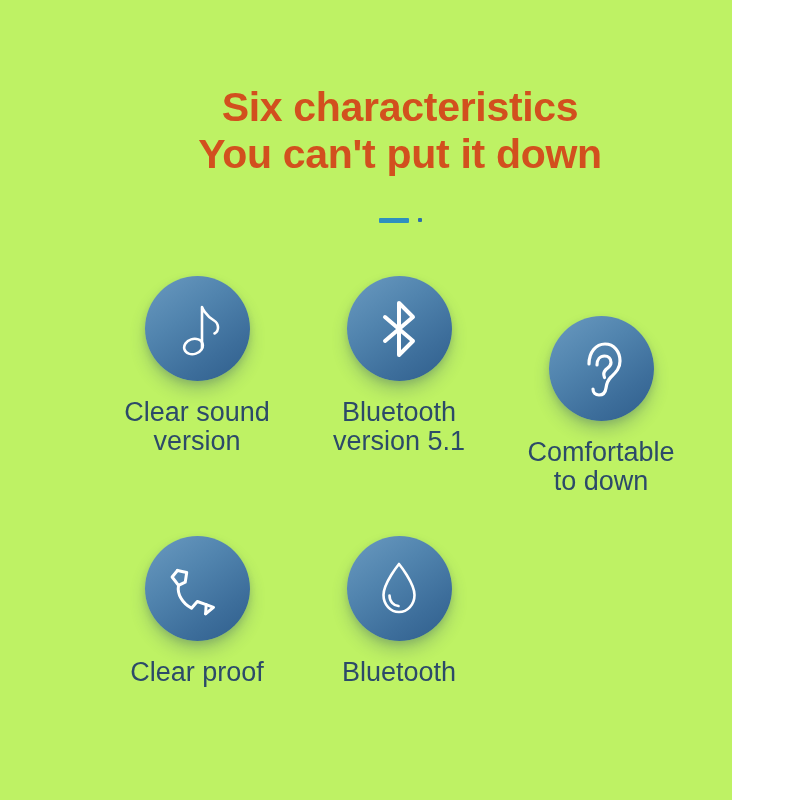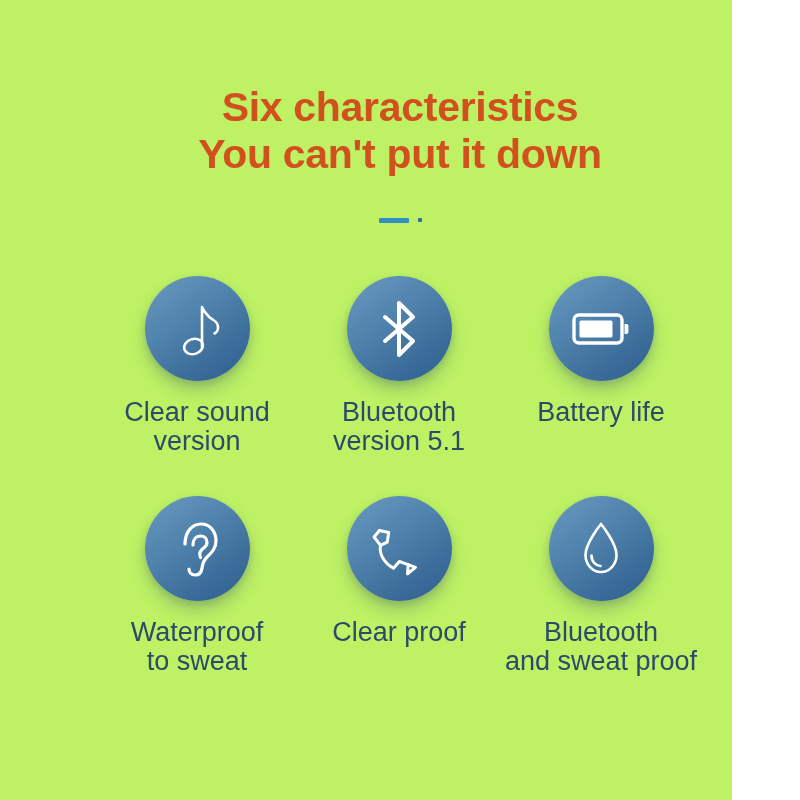--- a/index.html
+++ b/index.html
@@ -144,47 +144,33 @@
             <path d="M21 3 L21 55 L35 41 L7 17 M7 41 L35 17 L21 3"></path>
           </svg>
         </span>
       </div>
       <div class="caption">
         <span>Bluetooth</span><br>
         <span>version 5.1</span>
       </div>
     </div>
 
-    <div class="feature">
-      <div class="badge">
-        <span>
-          <svg width="58" height="34" viewBox="0 0 58 34" fill="none">
-            <rect x="2" y="3" width="48" height="28" rx="5" ry="5" stroke="#ffffff" stroke-width="3.4" fill="none"></rect>
-            <rect x="7.5" y="8.5" width="33" height="17" rx="1.5" ry="1.5" fill="#ffffff"></rect>
-            <path d="M52.5 12 L54.5 12 C55.6 12 56.4 12.9 56.4 14 L56.4 20 C56.4 21.1 55.6 22 54.5 22 L52.5 22 Z" fill="#ffffff"></path>
-          </svg>
-        </span>
-      </div>
-      <div class="caption">
-        <span>Battery life</span>
-      </div>
-    </div>
 
     <div class="feature row2">
       <div class="badge">
         <span>
           <svg width="44" height="58" viewBox="0 0 44 58" fill="none" stroke="#ffffff" stroke-width="3.2" stroke-linecap="round" stroke-linejoin="round">
             <path d="M10 24 C10 12 17 4 26 4 C35 4 41 11.5 41 21 C41 29 36 33 32 37 C28.5 40.5 27.5 44 27 48 C26.4 52.6 23.5 55 20 55 C16.5 55 14 52.5 14 49"></path>
             <path d="M18 25 C18 19.5 21 16 25.5 16 C29.5 16 32 19 32 22.5 C32 26.5 28.5 28 26.5 30 C24.5 32 24.5 35 25.5 37.5"></path>
           </svg>
         </span>
       </div>
       <div class="caption">
-        <span>Waterproof</span><br>
-        <span>to sweat</span>
+        <span>Comfortable</span><br>
+        <span>to down</span>
       </div>
     </div>
 
     <div class="feature row2">
       <div class="badge">
         <span>
           <svg width="54" height="54" viewBox="0 0 54 54" fill="none" stroke="#ffffff" stroke-width="3" stroke-linecap="round" stroke-linejoin="round">
             <path d="M9.5 6.5 L18.5 9.5 L16 19 L9 21.5 C6.5 30 11 40 19.5 45.5 L26 39.5 L34.5 43.5 L33 52.5" transform="rotate(-6 27 27)"></path>
             <path d="M9.5 6.5 L3.5 12.5 L9 21.5 M33 52.5 L41.5 47 L34.5 43.5" transform="rotate(-6 27 27)"></path>
           </svg>
@@ -199,18 +185,17 @@
       <div class="badge">
         <span>
           <svg width="46" height="58" viewBox="0 0 46 58" fill="none" stroke="#ffffff" stroke-width="2.6" stroke-linecap="round" stroke-linejoin="round">
             <path d="M23 4 C23 4 38.5 23 38.5 35 C38.5 44.5 31.5 52 23 52 C14.5 52 7.5 44.5 7.5 35 C7.5 23 23 4 23 4 Z"></path>
             <path d="M13.5 35.5 C13.5 41.5 17.5 45.5 22.5 46"></path>
           </svg>
         </span>
       </div>
       <div class="caption">
         <span>Bluetooth</span><br>
-        <span>and sweat proof</span>
       </div>
     </div>
 
   </div>
 </div>
 
 </body></html>

